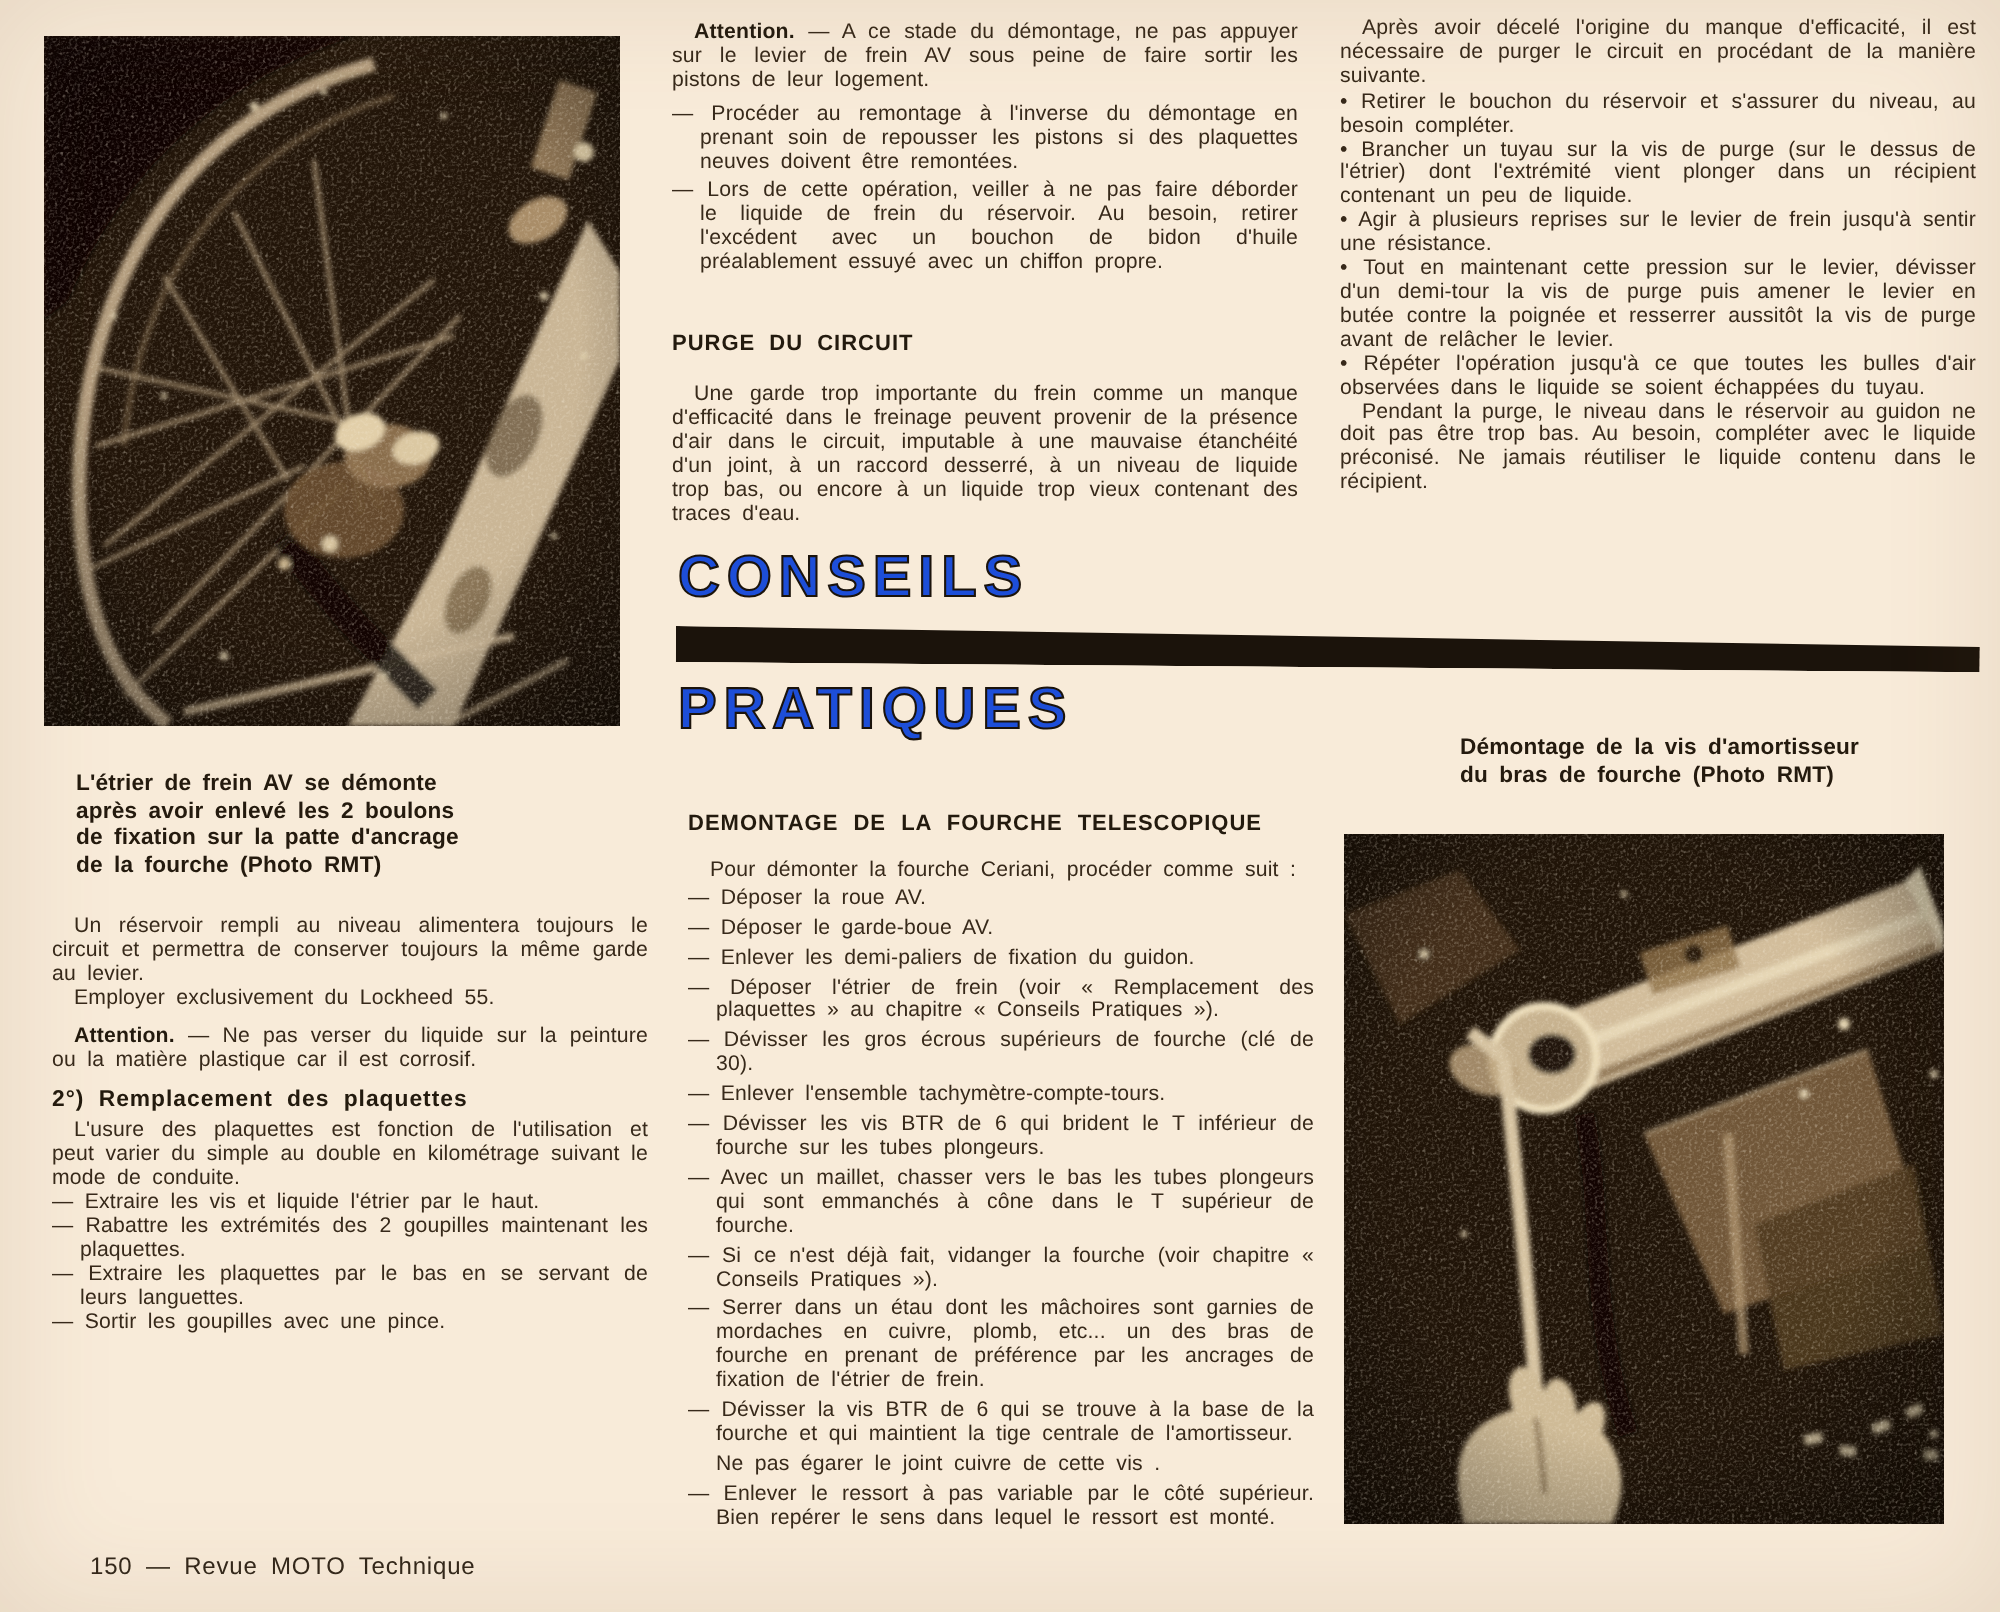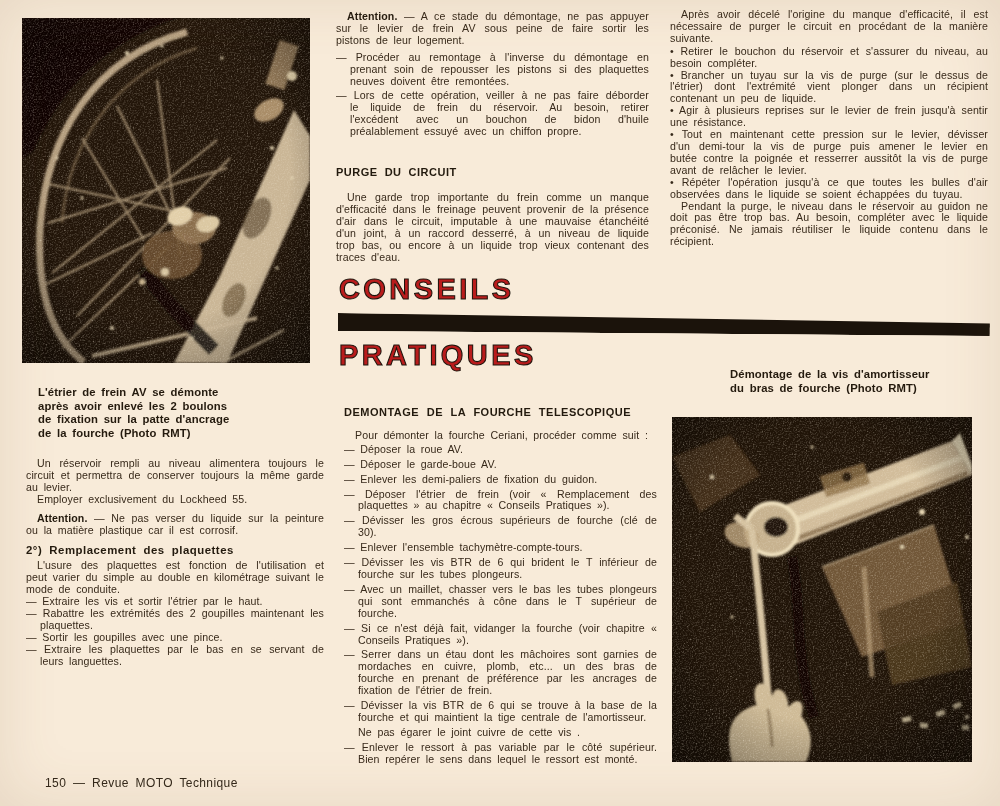--- a/index.html
+++ b/index.html
@@ -34,21 +34,21 @@
   b{color:#231a0e;}
   .photocaption{
     position:absolute;
     font-weight:bold;font-size:11.3px;line-height:13.5px;
     white-space:pre-line;color:#241a0e;word-spacing:2.4px;letter-spacing:.1px;
   }
   .caption-center{}
   .banner-word{
     position:absolute;margin:0;
     font-weight:bold;font-size:29px;letter-spacing:3.4px;
-    color:#b91c1c;-webkit-text-stroke:1.05px #1b130b;
+    color:#1d4ed8;-webkit-text-stroke:1.05px #1b130b;
     font-family:"Liberation Sans","DejaVu Sans",sans-serif;
   }
   .banner-bar{
     position:absolute;left:338px;top:313px;width:652px;height:18px;
     background:#1b130b;
     transform:rotate(.45deg);transform-origin:left top;
     clip-path:polygon(0 0,100% 30%,100% 100%,0 100%);
   }
   .photo{position:absolute;font-size:0;line-height:0;}
   .footer{
@@ -129,24 +129,24 @@
 après avoir enlevé les 2 boulons
 de fixation sur la patte d'ancrage
 de la fourche (Photo RMT)</div>
 
   <div class="col" style="left:26px;top:458px;width:298px;">
     <p class="p-ind">Un réservoir rempli au niveau alimentera toujours le circuit et permettra de conserver toujours la même garde au levier.</p>
     <p class="p-ind">Employer exclusivement du Lockheed 55.</p>
     <p class="p-ind" style="margin-top:7px;"><b>Attention.</b> <span>— Ne pas verser du liquide sur la peinture ou la matière plastique car il est corrosif.</span></p>
     <p class="subhead" style="margin-top:9px;margin-bottom:3px;font-size:11.4px;">2°) Remplacement des plaquettes</p>
     <p class="p-ind">L'usure des plaquettes est fonction de l'utilisation et peut varier du simple au double en kilométrage suivant le mode de conduite.</p>
-    <p class="li0">— Extraire les vis et sortir l'étrier par le haut.</p>
+    <p class="li0">— Extraire les vis et liquide l'étrier par le haut.</p>
     <p class="li0">— Rabattre les extrémités des 2 goupilles maintenant les plaquettes.</p>
+    <p class="li0">— Extraire les plaquettes par le bas en se servant de leurs languettes.</p>
     <p class="li0">— Sortir les goupilles avec une pince.</p>
-    <p class="li0">— Extraire les plaquettes par le bas en se servant de leurs languettes.</p>
   </div>
 
   <div class="col" style="left:336px;top:11px;width:313px;">
     <p class="p-ind" style="margin-bottom:5px;"><b>Attention.</b> <span>— A ce stade du démontage, ne pas appuyer sur le levier de frein AV sous peine de faire sortir les pistons de leur logement.</span></p>
     <p class="li">— Procéder au remontage à l'inverse du démontage en prenant soin de repousser les pistons si des plaquettes neuves doivent être remontées.</p>
     <p class="li">— Lors de cette opération, veiller à ne pas faire déborder le liquide de frein du réservoir. Au besoin, retirer l'excédent avec un bouchon de bidon d'huile préalablement essuyé avec un chiffon propre.</p>
     <p class="subhead" style="margin-top:29px;margin-bottom:13px;">PURGE DU CIRCUIT</p>
     <p class="p-ind">Une garde trop importante du frein comme un manque d'efficacité dans le freinage peuvent provenir de la présence d'air dans le circuit, imputable à une mauvaise étanchéité d'un joint, à un raccord desserré, à un niveau de liquide trop bas, ou encore à un liquide trop vieux contenant des traces d'eau.</p>
   </div>
 

